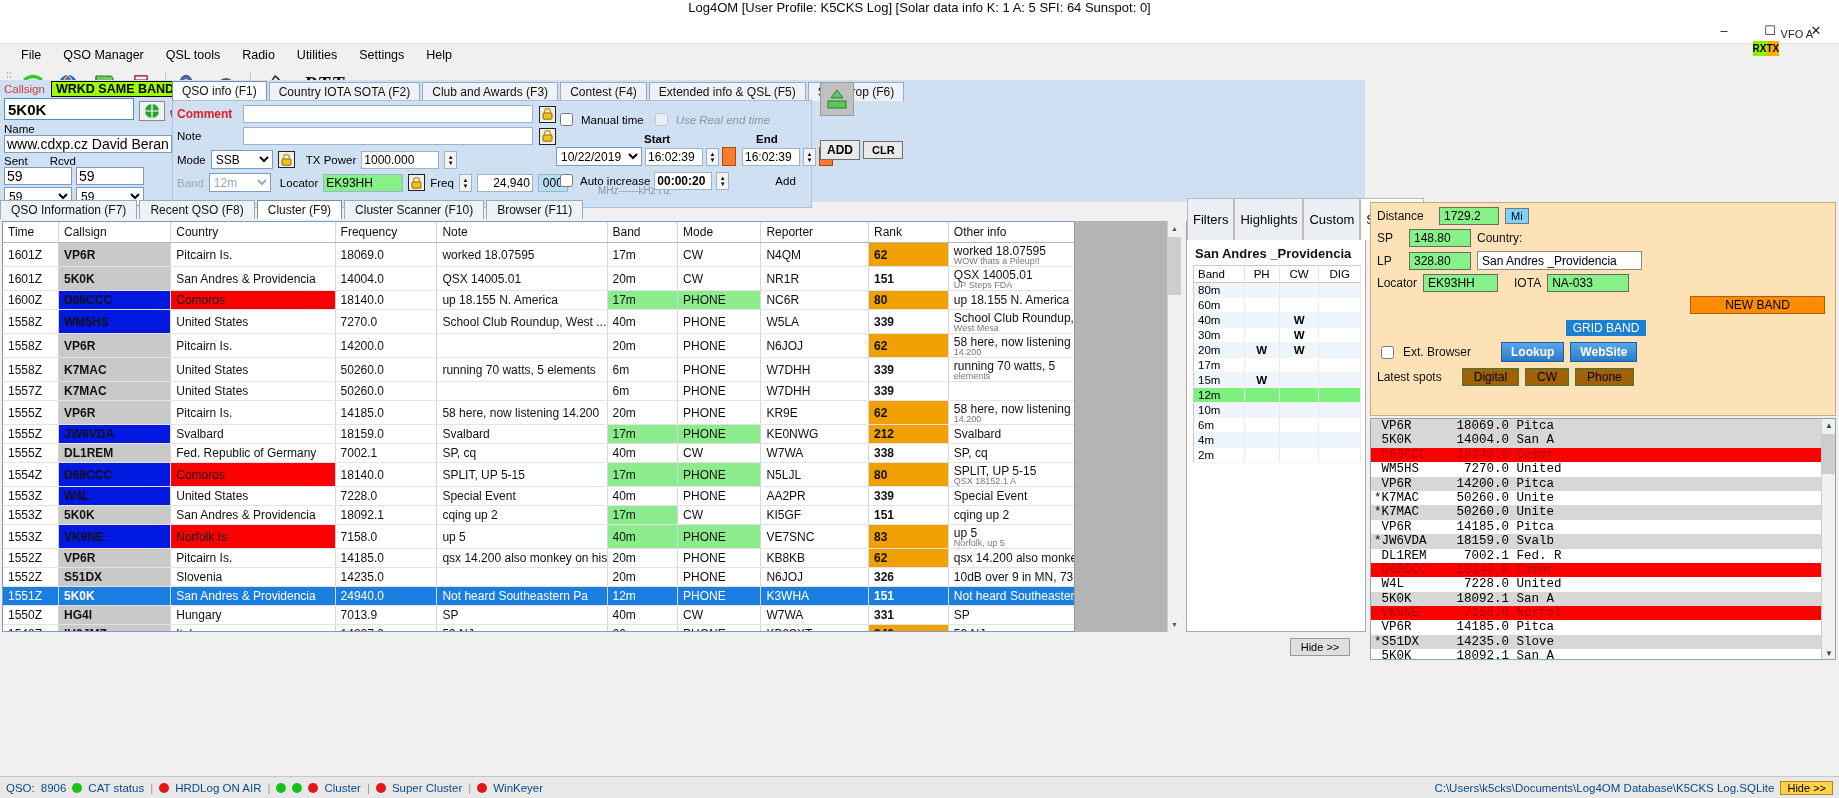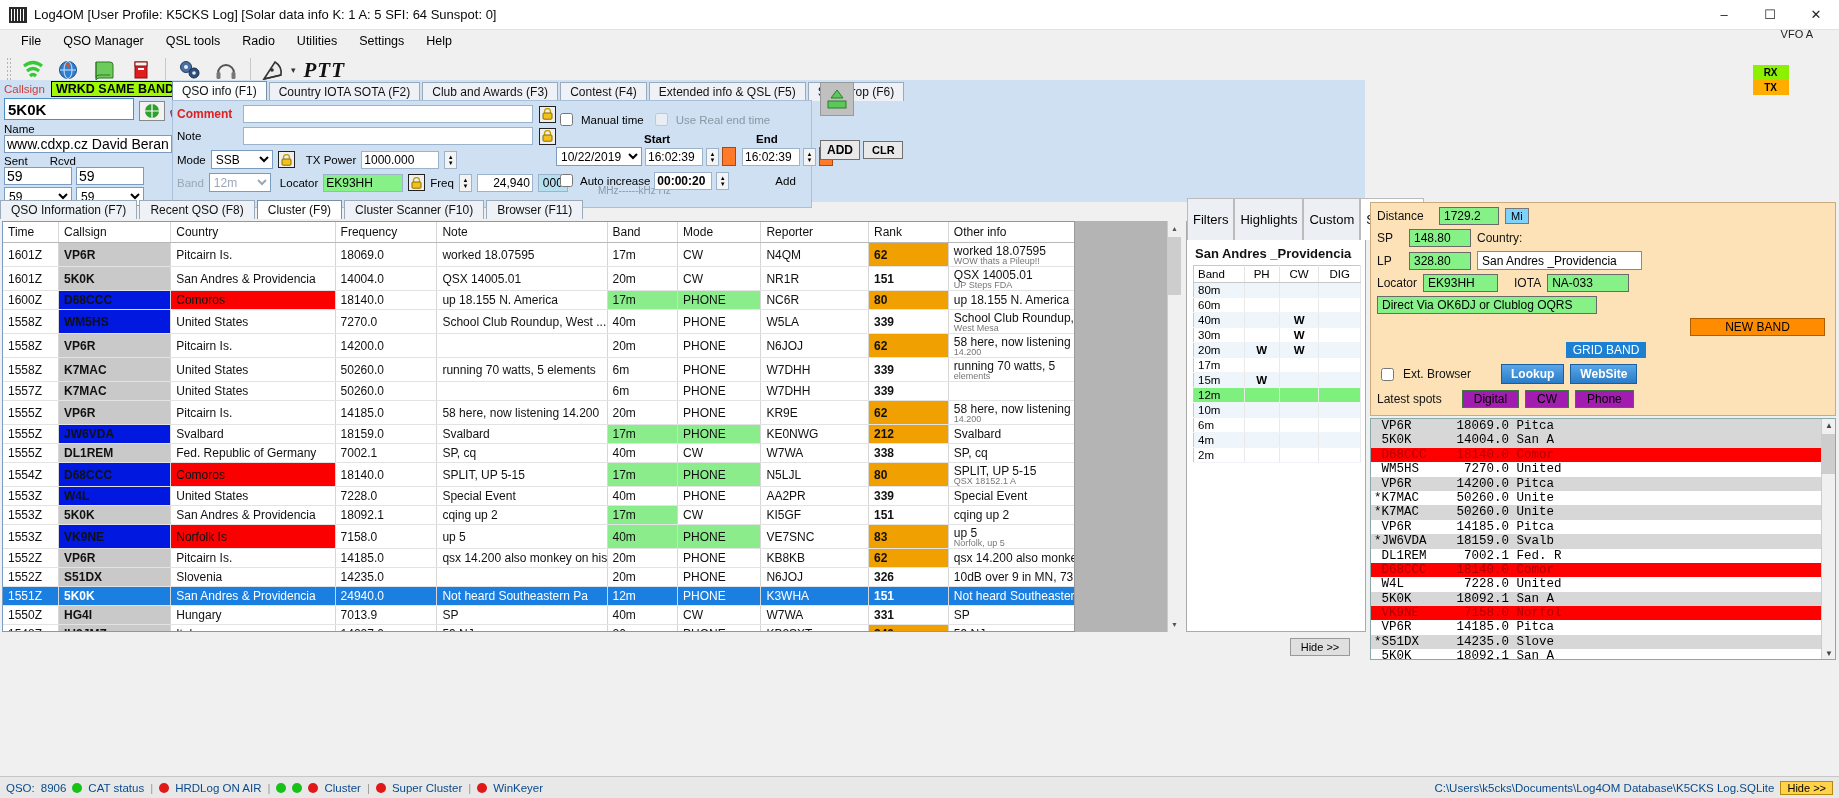--- a/index.html
+++ b/index.html
@@ -6,22 +6,22 @@
   html, body { margin:0; padding:0; }
   body {
     width:1839px; height:798px;
     font-family:"Liberation Sans", sans-serif;
     font-size:12px; background:#f0f0f0; overflow:hidden;
     -webkit-font-smoothing:none;
   }
   .app { position:relative; width:1839px; height:798px; background:#f0f0f0; }
 
   
-  .titlebar { height:30px; background:#ffffff; display:flex; align-items:center;
-    border-bottom:1px solid #e2e2e2; }
+  .titlebar { height:44px; background:#ffffff; display:flex; align-items:center;
+    border-bottom:1px solid #e2e2e2;flex-direction:column; }
   .title-ico { width:18px; height:16px; margin:0 7px 0 9px; background:#2a2a2a;
     display:inline-block; position:relative; }
   .title-ico:after{ content:""; position:absolute; left:2px; top:2px; right:2px; bottom:2px;
     background:repeating-linear-gradient(90deg,#fff 0 1px,#2a2a2a 1px 3px); }
   .title-text { font-size:13px; color:#0a0a0a; }
   .wbtns { margin-left:auto; display:flex; height:30px; }
   .wbtn { width:46px; height:30px; display:flex; align-items:center; justify-content:center;
     font-size:13px; color:#222; }
 
   
@@ -36,21 +36,21 @@
   .ptt { font-family:"Liberation Serif", serif; font-style:italic; font-weight:bold;
     font-size:21px; color:#111; margin-left:6px; letter-spacing:1px; }
   .dotgrip { width:5px; height:26px;
     background:radial-gradient(circle,#b5b5b5 1px,transparent 1px);
     background-size:3px 4px; margin-right:3px; }
 
   
   .vfo-wrap { position:absolute; right:26px; top:28px; }
   .vfo-label { font-size:11px; color:#222; margin-left:28px; margin-bottom:1px; }
   .vfo-row { display:flex; align-items:stretch; }
-  .vfo-rxtx { width:36px; display:flex; flex-direction:column;margin-top:24px; }
+  .vfo-rxtx { width:20px; display:flex; flex-direction:row; }
   .vfo-rx { background:#8cf000; color:#000; font-size:10px; font-weight:bold; text-align:center;
     height:15px; line-height:15px; }
   .vfo-tx { background:#ffae00; color:#000; font-size:10px; font-weight:bold; text-align:center;
     height:15px; line-height:15px; }
   .vfo-digits { background:#000; border:1px solid #444; padding:1px 6px 1px 4px;
     width:190px; height:36px; display:flex; align-items:center; justify-content:flex-end;
     font-family:"DejaVu Sans Mono", monospace; font-size:30px; color:#fff; font-weight:bold;
     letter-spacing:0px; line-height:1;}
 
   
@@ -156,21 +156,21 @@
   .green-fld { background:#86f186; border:1px solid #6a6a6a; font-size:12px; padding:1px 4px; height:18px;
     display:flex; align-items:center; }
   .white-fld { background:#fff; border:1px solid #8a8a8a; font-size:12px; padding:1px 4px; height:19px;
     display:flex; align-items:center; }
   .mi-btn { border:1px solid #777; background:#7dd3fc; font-size:11px; padding:1px 5px; }
   .newband { background:#ff8c00; border:1px solid #b05c00; color:#000; font-size:12px;
     text-align:center; padding:1px 0; width:135px; }
   .gridband { background:#1b7fd4; color:#fff; font-size:12px; text-align:center; padding:1px 0; width:80px; }
   .bluebtn { background:linear-gradient(#5aa6e8,#2a7cc8); color:#fff; font-weight:bold; font-size:12px;
     border:1px solid #1a5e9e; padding:2px 9px; }
-  .greenbtn { background:#a21caf; border:1px solid #3b7a3b; font-size:12px; padding:1px 11px; }
+  .greenbtn { background:#a16207; border:1px solid #3b7a3b; font-size:12px; padding:1px 11px; }
 
   
   .spotswrap { position:absolute; left:1370px; top:418px; width:466px; height:242px;
     background:#fff; border:1px solid #8aa; overflow:hidden; }
   .spotline { font-family:"Liberation Mono", monospace; font-size:12.5px; height:14.4px;
     line-height:14.4px; white-space:pre; padding-left:3px; }
   .sp-grey { background:#d7d7d7; }
   .sp-red  { background:#ff0000; color:#b00000; }
   .sp-white{ background:#fff; }
   .spots-scroll { position:absolute; right:0; top:0; width:14px; height:242px; background:#f0f0f0;
@@ -381,21 +381,21 @@
       <input class="fld" style="width: 30px; text-align: center; background: rgb(184, 223, 240);" value="000">
     </div>
     <div class="sm-lbl" style="position:absolute;left:425px;top:84px;color:#8899aa;font-size:10px;">MHz------kHz  Hz</div>
   </div>
 
   <div style="position:absolute;left:556px;top:110px;">
     <div style="display:flex;align-items:center;gap:5px;">
       <input type="checkbox" style="width: 13px; height: 13px;">
       <span class="sm-lbl">Manual time</span>
       <input type="checkbox" disabled="" style="width: 13px; height: 13px; margin-left: 6px;">
-      <span class="sm-lbl" style="color:#8a97a5;">Use Real end time</span>
+      <span class="sm-lbl" style="color:#8a97a5;font-style:italic;">Use Real end time</span>
     </div>
     <div style="display:flex;margin-top:4px;">
       <span class="sm-lbl" style="font-weight:bold;margin-left:88px;width:112px;">Start</span>
       <span class="sm-lbl" style="font-weight:bold;">End</span>
     </div>
     <div style="display:flex;align-items:center;gap:3px;margin-top:2px;">
       <select class="sel" style="width:86px;"><option>10/22/2019</option></select>
       <input class="fld" style="width: 58px;" value="16:02:39">
       <span class="spinbtn">▲<br>▼</span>
       <span style="width:14px;height:19px;background:#ff7a2a;border:1px solid #a84a10;"></span>
@@ -815,23 +815,20 @@
     <div class="rp-row">
       <span class="rp-lbl" style="width:26px;">LP</span>
       <span class="green-fld" style="width:62px;">328.80</span>
       <span class="white-fld" style="width:165px;">San Andres _Providencia</span>
     </div>
     <div class="rp-row">
       <span class="rp-lbl">Locator</span>
       <span class="green-fld" style="width:75px;">EK93HH</span>
       <span class="rp-lbl" style="margin-left:10px;">IOTA</span>
       <span class="green-fld" style="width:82px;">NA-033</span>
-    </div>
-    <div class="rp-row">
-      <span class="green-fld" style="width:220px;">Direct Via OK6DJ or Clublog OQRS</span>
     </div>
     <div class="rp-row" style="justify-content:flex-end;padding-right:10px;">
       <span class="newband">NEW BAND</span>
     </div>
     <div class="rp-row" style="justify-content:center;margin-top:6px;">
       <span class="gridband">GRID BAND</span>
     </div>
     <div class="rp-row" style="margin-top:6px;">
       <input type="checkbox" style="width: 13px; height: 13px;">
       <span class="rp-lbl">Ext. Browser</span>

